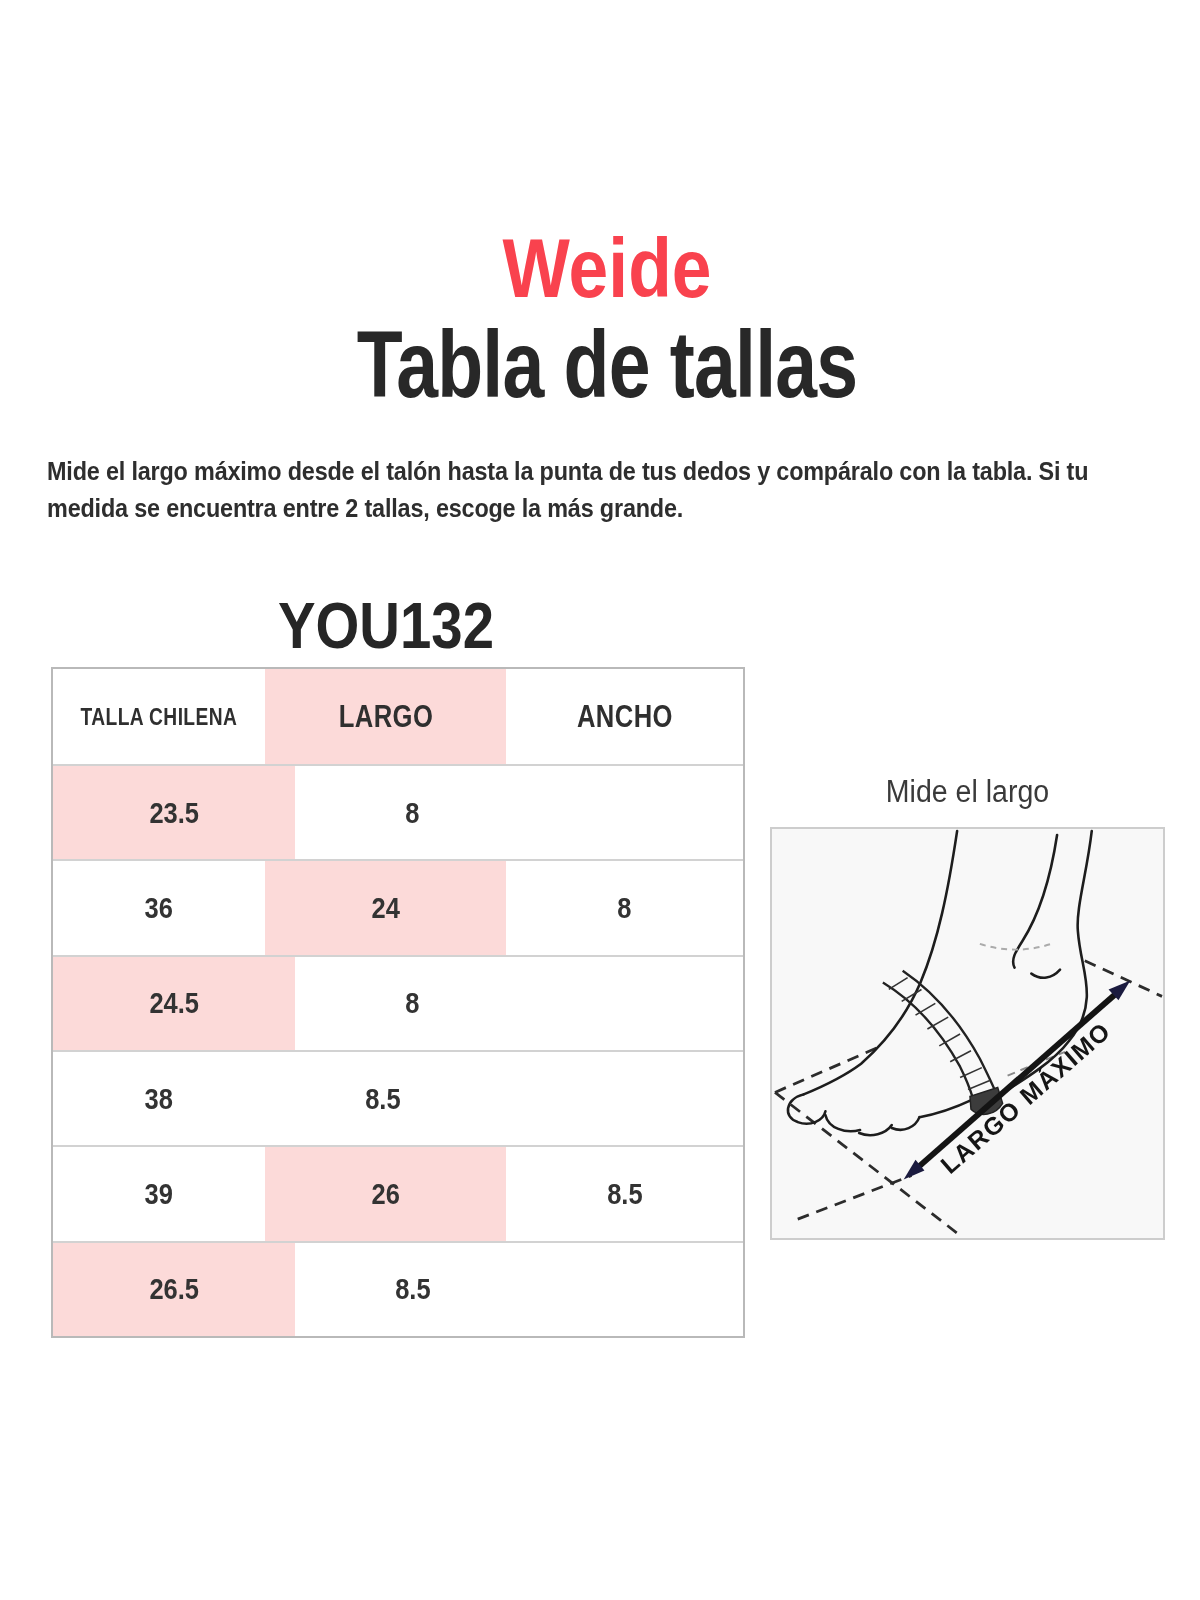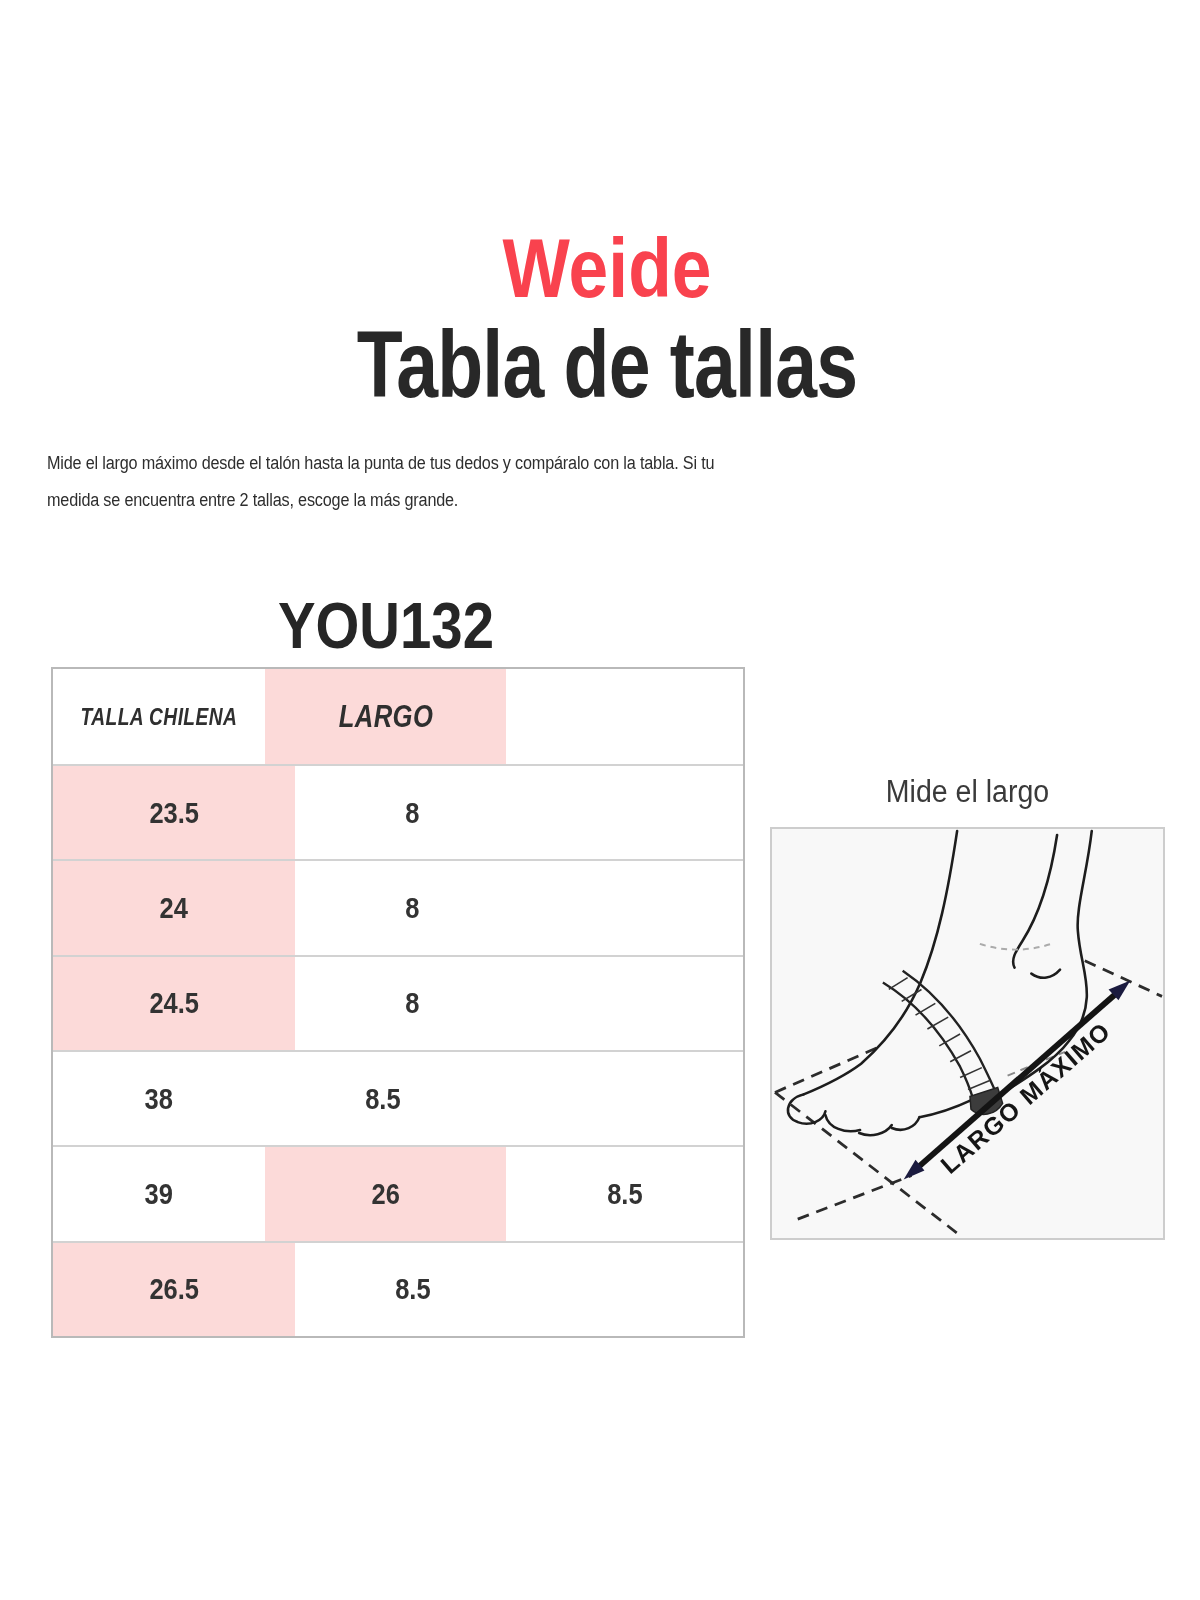--- a/index.html
+++ b/index.html
@@ -7,36 +7,36 @@
           font-family:"Liberation Sans", sans-serif;margin-left:7px;}
 
   .logo{position:absolute;top:226px;left:0;width:1200px;text-align:center;
         font-size:84px;line-height:84px;font-weight:700;color:#f9424e;
         transform:scaleX(0.85);transform-origin:50% 0;letter-spacing:0px;}
 
   .title{position:absolute;top:318px;left:0;width:1200px;text-align:center;
          font-size:94px;line-height:94px;font-weight:600;color:#282828;
          transform:scaleX(0.80);transform-origin:50% 0;letter-spacing:-1px;}
 
-  .para{position:absolute;left:40px;width:1140px;color:#2e2e2e;font-size:18px;
-        line-height:37px;font-weight:400;}
+  .para{position:absolute;left:40px;width:1140px;color:#2e2e2e;font-size:26px;
+        line-height:37px;font-weight:700;}
   .para .pline{display:block;white-space:nowrap;transform:scaleX(0.90);
                transform-origin:0 50%;letter-spacing:-0.2px;}
   #intro{top:427px;}
   #note{top:520px;}
 
   .model{position:absolute;top:594px;left:31px;width:696px;text-align:center;
          font-size:64px;line-height:64px;font-weight:700;color:#262626;
          transform:scaleX(0.88);transform-origin:50% 0;}
 
   .size-table{position:absolute;left:44px;top:667px;width:694px;height:671px;
               box-sizing:border-box;border:2px solid #b9b9b9;background:#fff;
               display:flex;flex-direction:column;}
   .trow{display:flex;flex:1 1 auto;border-top:2px solid #d2d2d2;}
-  .trow.thead{border-top:none;flex:0 0 95px;font-style:italic;}
+  .trow.thead{border-top:none;flex:0 0 95px;}
   .c{display:flex;align-items:center;justify-content:center;}
   .c1{width:30.7%;}
   .c2{width:35.0%;background:#fcdad9;}
   .c3{width:34.3%;}
   .hd{display:inline-block;font-weight:700;color:#2f2f2f;transform:scaleX(0.80);
       transform-origin:50% 50%;}
   .thead .c1 .hd{font-size:24px;letter-spacing:0.5px;}
   .thead .c2 .hd,.thead .c3 .hd{font-size:32px;letter-spacing:0.5px;}
   .val{display:inline-block;font-weight:700;color:#333;font-size:30px;
        transform:scaleX(0.85);transform-origin:50% 50%;}
@@ -80,30 +80,36 @@
   <div class="model">YOU132</div>
 
   <div class="size-table">
     <div class="trow thead">
       <div class="c c1">
           <span class="hd">TALLA CHILENA</span>
         </div>
       <div class="c c2">
           <span class="hd">LARGO</span>
         </div>
+      <div class="c c3">
+          <span class="hd">ANCHO</span>
+        </div>
     </div>
     <div class="trow">
       <div class="c c2">
           <span class="val">23.5</span>
         </div>
       <div class="c c3">
           <span class="val">8</span>
         </div>
     </div>
     <div class="trow">
+      <div class="c c1">
+          <span class="val">36</span>
+        </div>
       <div class="c c2">
           <span class="val">24</span>
         </div>
       <div class="c c3">
           <span class="val">8</span>
         </div>
     </div>
     <div class="trow">
       <div class="c c2">
           <span class="val">24.5</span>

